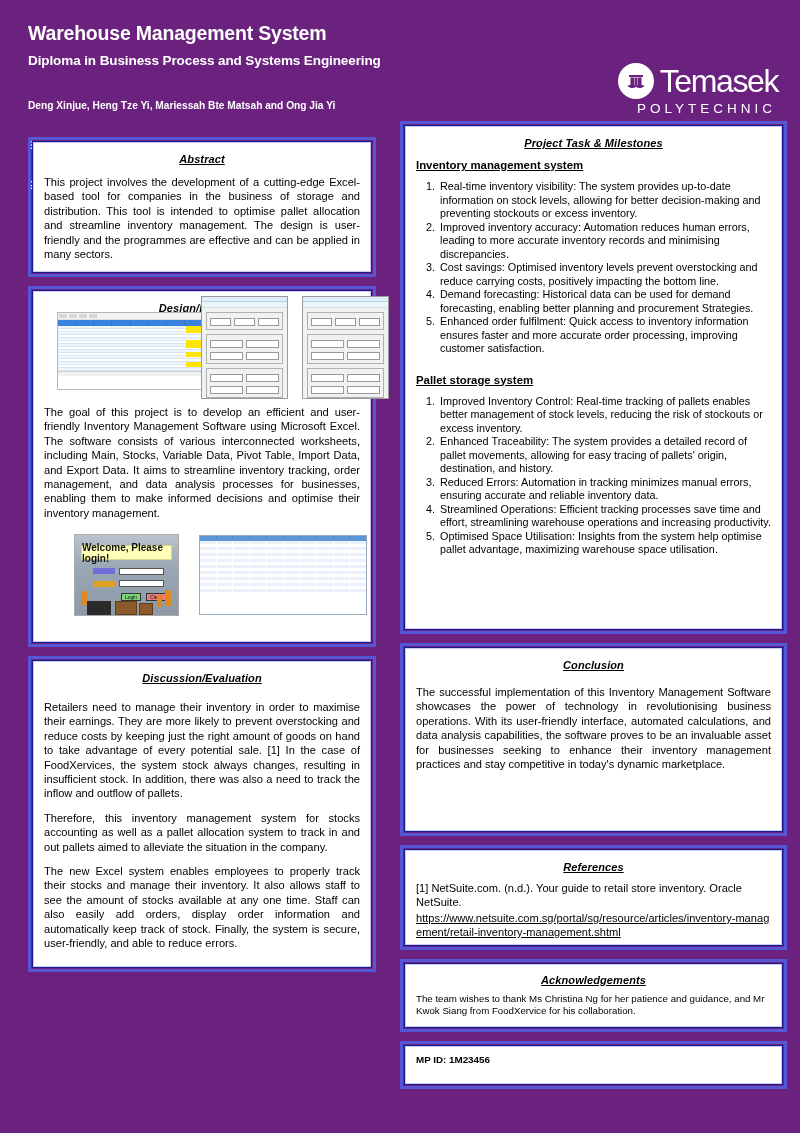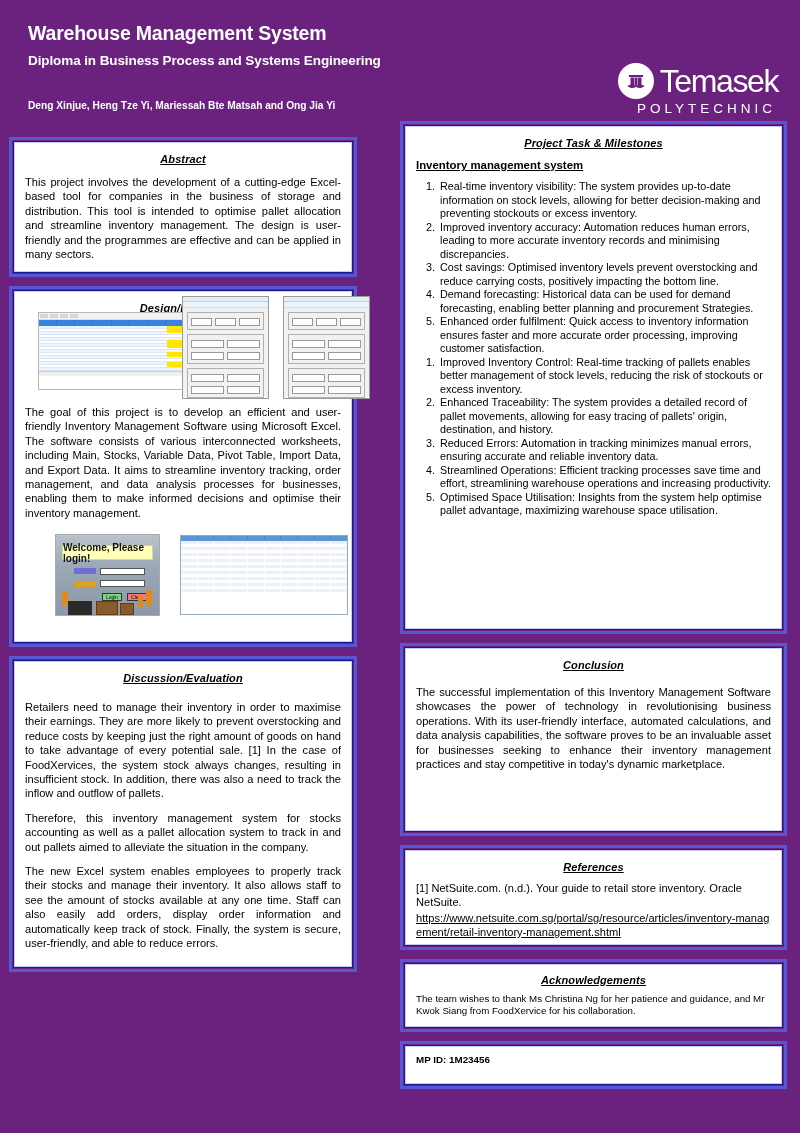--- a/index.html
+++ b/index.html
@@ -79,21 +79,21 @@
     color: #ffffff;
     letter-spacing: 4.0px;
     margin-top: 1px;
     margin-right: 2px;
     font-family: "Liberation Sans", sans-serif;
   }
 
   
   #col-left {
     position: absolute;
-    left: 13px; top: 141px;
+    left: 32px; top: 141px;
     width: 340px;
   }
   #col-right {
     position: absolute;
     left: 404px; top: 125px;
     width: 379px;
   }
 
   
   .panel {
@@ -660,20 +660,21 @@
 
     <div class="sub-head">Inventory management system</div>
     <ol class="numlist">
       <li>Real-time inventory visibility: The system provides up-to-date information on stock levels, allowing for better decision-making and preventing stockouts or excess inventory.</li>
       <li>Improved inventory accuracy: Automation reduces human errors, leading to more accurate inventory records and minimising discrepancies.</li>
       <li>Cost savings: Optimised inventory levels prevent overstocking and reduce carrying costs, positively impacting the bottom line.</li>
       <li>Demand forecasting: Historical data can be used for demand forecasting, enabling better planning and procurement Strategies.</li>
       <li>Enhanced order fulfilment: Quick access to inventory   information ensures faster and more accurate order processing, improving customer satisfaction.</li>
     </ol>
 
+    <div class="sub-head second">Pallet storage system</div>
     <ol class="numlist">
       <li>Improved Inventory Control: Real-time tracking of pallets enables better management of stock levels, reducing the risk of stockouts or excess inventory.</li>
       <li>Enhanced Traceability: The system provides a detailed record of pallet movements, allowing for easy tracing of pallets' origin, destination, and history.</li>
       <li>Reduced Errors: Automation in tracking minimizes manual errors, ensuring accurate and reliable inventory data.</li>
       <li>Streamlined Operations: Efficient tracking processes save time and effort, streamlining warehouse operations and increasing productivity.</li>
       <li>Optimised Space Utilisation: Insights from the system help optimise pallet advantage, maximizing warehouse space utilisation.</li>
     </ol>
   </section>
 
   <section class="panel" id="panel-conclusion">

